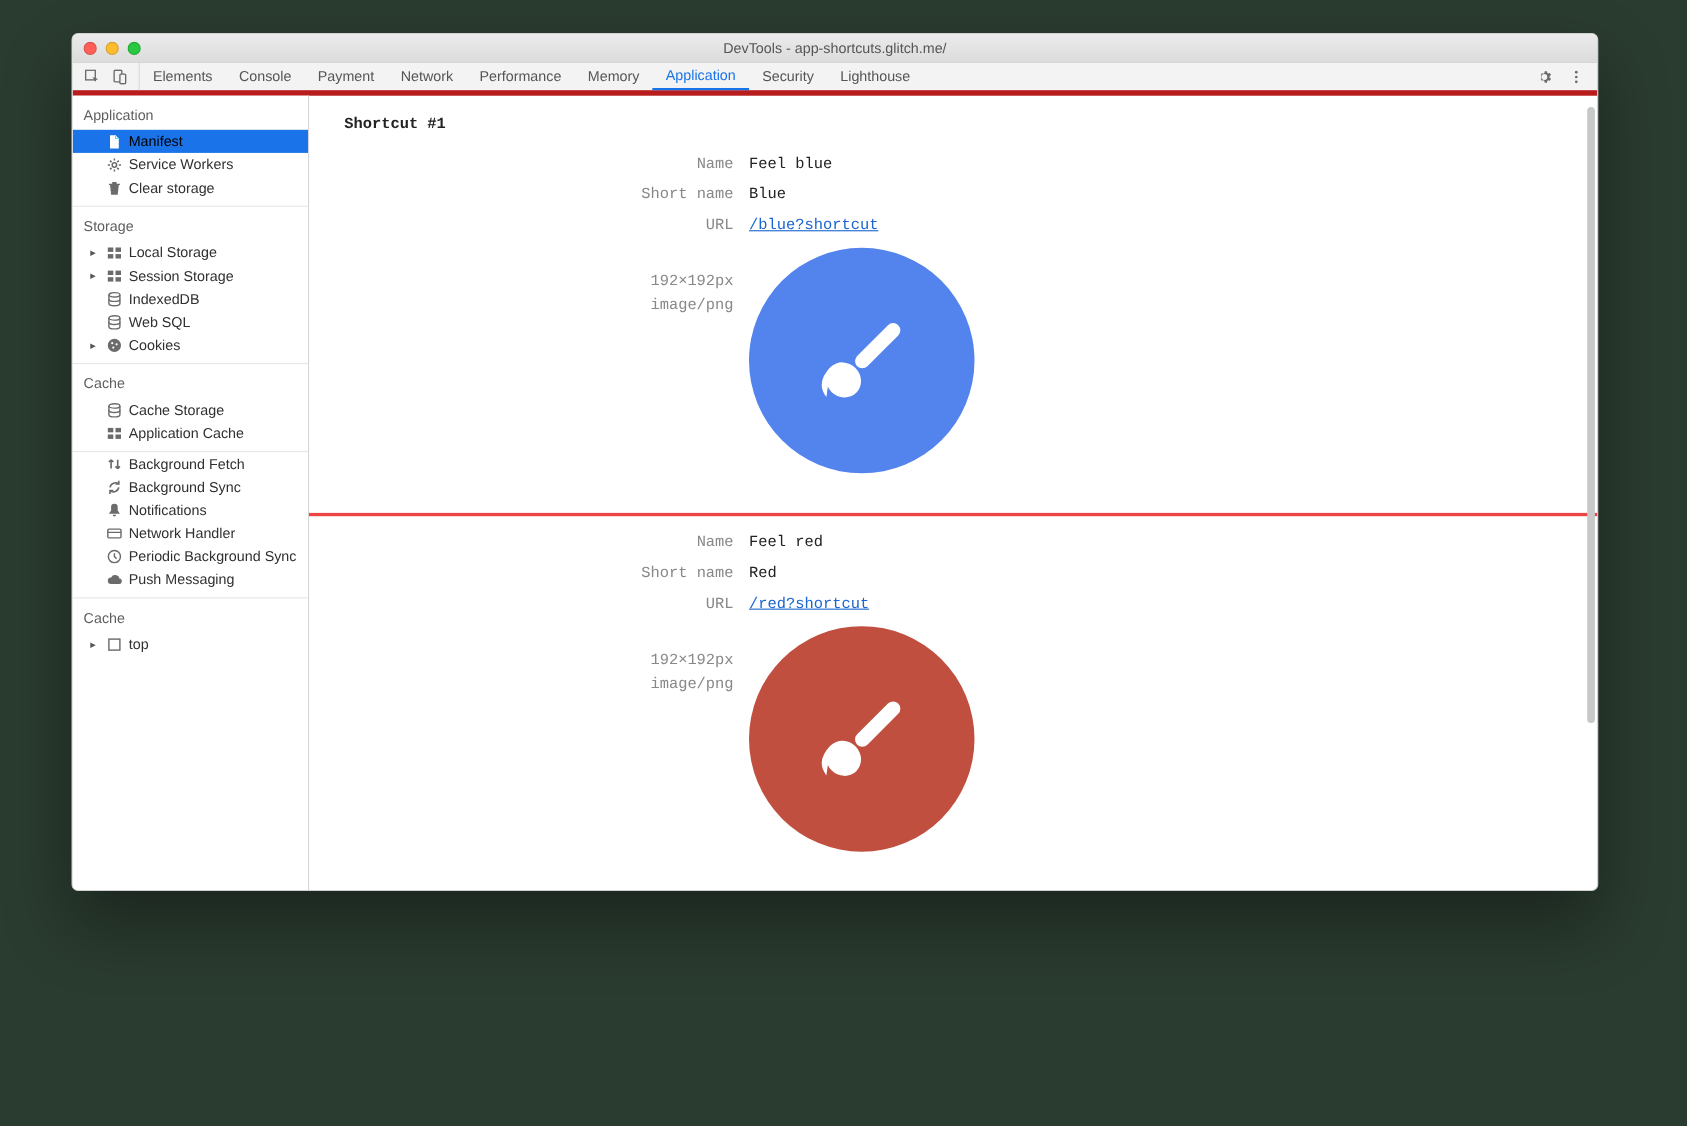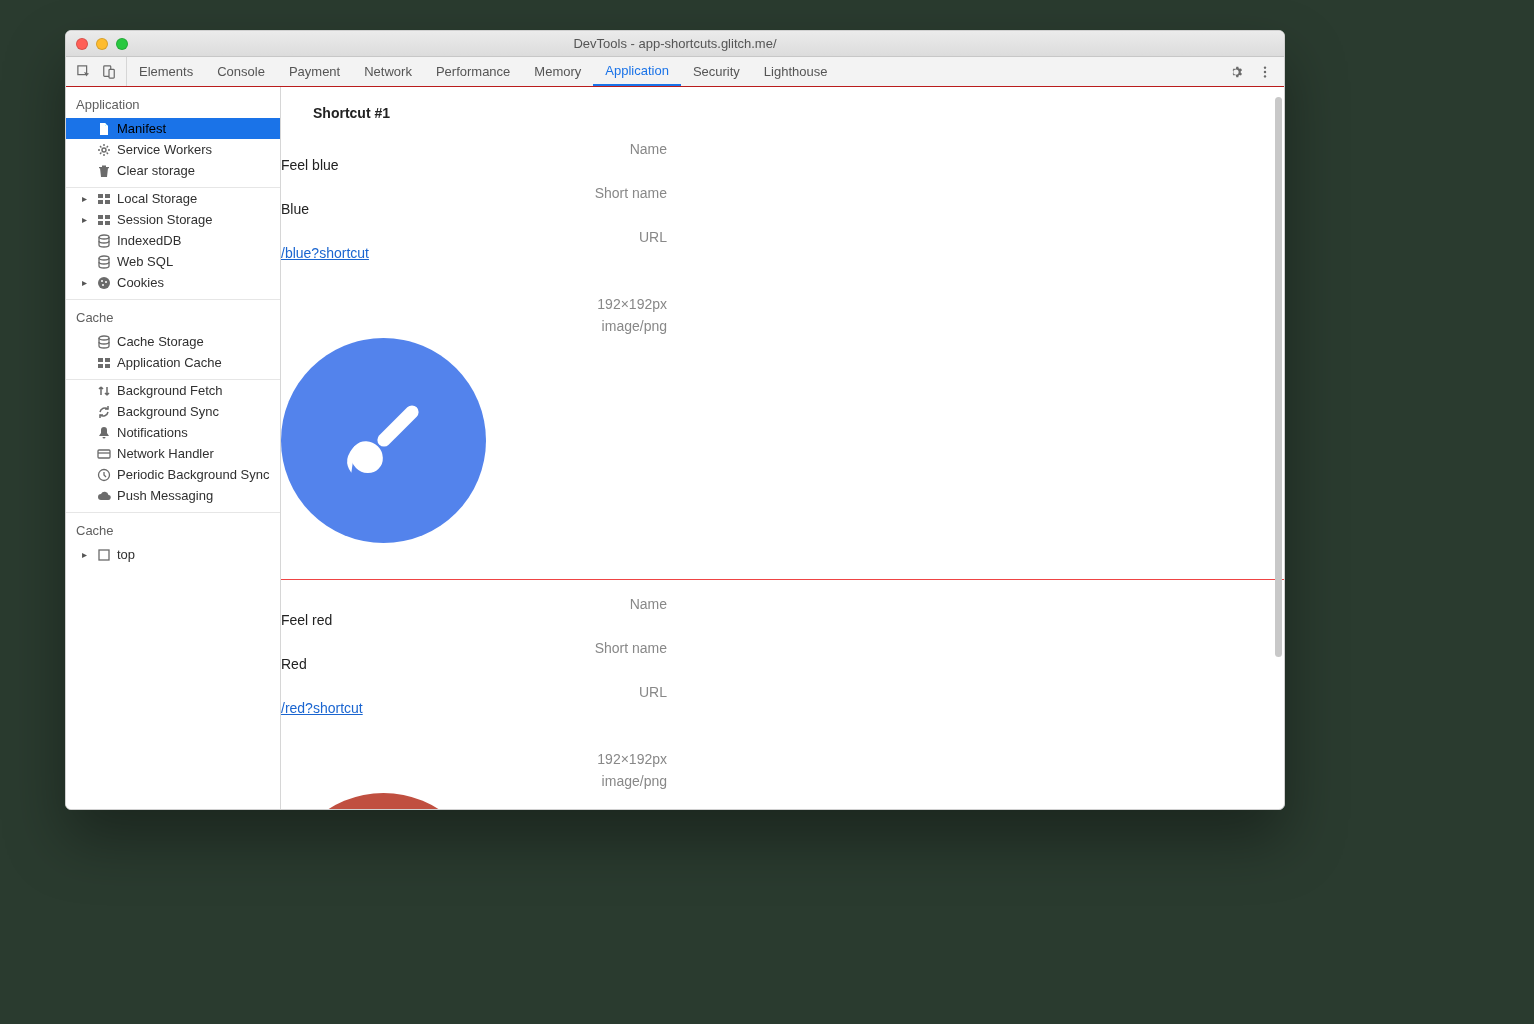--- a/index.html
+++ b/index.html
@@ -1,33 +1,33 @@
 <!DOCTYPE html>
 <html><head>
 <meta charset="utf-8">
 <style>
   * { box-sizing: border-box; }
   html, body { margin:0; padding:0; height:100%; font-family: -apple-system, "Helvetica Neue", Arial, sans-serif; background:#2a3b2f; }
   .stage { width:1534px; height:1024px; position:relative; }
   .window {
-    position:absolute; left:65px; top:30px; width:1220px; height:780px;
+    position:absolute; left:65px; top:30px; width:1388px; height:780px;
     background:#fff; border-radius:6px; box-shadow:0 30px 60px rgba(0,0,0,0.35);
     display:flex; flex-direction:column; overflow:hidden; border:1px solid #d0d0d0;
   }
   .titlebar {
     height:26px; background:linear-gradient(#ebebeb,#dcdcdc); border-bottom:1px solid #c7c7c7;
     display:flex; align-items:center; padding:0 10px; font-size:13px; color:#4a4a4a;
     position:relative;
   }
   .traffic { display:flex; gap:8px; align-items:center; }
   .tl { width:12px; height:12px; border-radius:50%; border:0.5px solid rgba(0,0,0,0.15); }
   .tl.red{background:#ff5f57;} .tl.yellow{background:#febc2e;} .tl.green{background:#28c840;}
   .title-text { position:absolute; left:50%; transform:translateX(-50%); font-size:13px; color:#555; }
   .toolbar {
-    height:30px; border-bottom:1px solid #b91c1c; background:#f3f3f3;
+    height:30px; border-bottom:5px solid #b91c1c; background:#f3f3f3;
     display:flex; align-items:stretch; font-size:13px; color:#555;
   }
   .toolbar-left { display:flex; align-items:center; padding:0 10px; gap:10px; border-right:1px solid #d6d6d6; }
   .toolbar-left svg { width:16px; height:16px; }
   .tabs { display:flex; align-items:stretch; }
   .tab { padding:0 12px; display:flex; align-items:center; cursor:default; color:#555; }
   .tab.active { color:#1a73e8; border-bottom:2px solid #1a73e8; }
   .toolbar-right { margin-left:auto; display:flex; align-items:center; gap:14px; padding:0 12px; color:#666; }
   .toolbar-right svg { width:15px; height:15px; }
   .body { flex:1; display:flex; min-height:0; }
@@ -35,23 +35,23 @@
   .section-title { color:#5f5f5f; padding:10px 10px 6px 10px; }
   .tree-item { display:flex; align-items:center; gap:6px; padding:3px 6px 3px 16px; color:#303030; cursor:default; }
   .tree-item.sel { background:#1a73e8; color:#000000; }
   .tree-item.sel .ico { filter:brightness(200%); }
   .expander { width:8px; display:inline-block; color:#555; font-size:10px; }
   .ico { width:15px; height:15px; display:inline-flex; align-items:center; justify-content:center; color:#6b6b6b; }
   .ico svg { width:14px; height:14px; }
   .section-divider { border-top:1px solid #e6e6e6; margin-top:6px; }
   .content { flex:1; overflow-y:auto; position:relative; }
   .content-inner { padding:8px 0 40px 0; }
-  .shortcut-block { border-bottom:1px solid #ef4444; padding:10px 0 30px 0; }
+  .shortcut-block { border-bottom:3px solid #ef4444; padding:10px 0 30px 0;font-family:Liberation Mono, monospace; }
   .shortcut-title { font-weight:700; font-size:14px; padding:0 0 14px 32px; color:#222; }
-  .row { display:flex; align-items:flex-start; padding:6px 0; font-size:14px;flex-direction:column; }
+  .row { display:flex; align-items:flex-start; padding:6px 0; font-size:14px; }
   .row .label { width:400px; text-align:right; color:#888; padding-right:14px; }
   .row .value { color:#222; }
   .row .value a { color:#1a65d0; text-decoration:underline; }
   .icon-row .label { line-height:1.6;margin-top:20px; }
   .brush-icon { width:205px; height:205px; border-radius:50%; display:flex; align-items:center; justify-content:center; }
   .brush-icon svg { width:110px; height:110px; }
   .scrolltrack { position:absolute; right:2px; top:10px; width:7px; height:560px; background:#c8c8c8; border-radius:4px; }
 </style>
 </head>
 <body>
@@ -137,20 +137,21 @@
           <div class="tree-item">
             <span class="expander"></span>
             <span class="ico">
               <svg viewBox="0 0 14 14" fill="#6b6b6b">
                 <path d="M3 4h8l-1 9H4zM2 3h10v1.2H2zM5 1.5h4V3H5z"></path>
               </svg>
             </span>
             <span>Clear storage</span>
           </div>
           <div class="section-divider"></div>
+          <div class="section-title">Storage</div>
           <div class="tree-item">
             <span class="expander">▸</span>
             <span class="ico">
               <svg viewBox="0 0 14 14" fill="#6b6b6b">
                 <rect x="1" y="2" width="5" height="4"></rect>
                 <rect x="8" y="2" width="5" height="4"></rect>
                 <rect x="1" y="8" width="5" height="4"></rect>
                 <rect x="8" y="8" width="5" height="4"></rect>
               </svg>
             </span>

